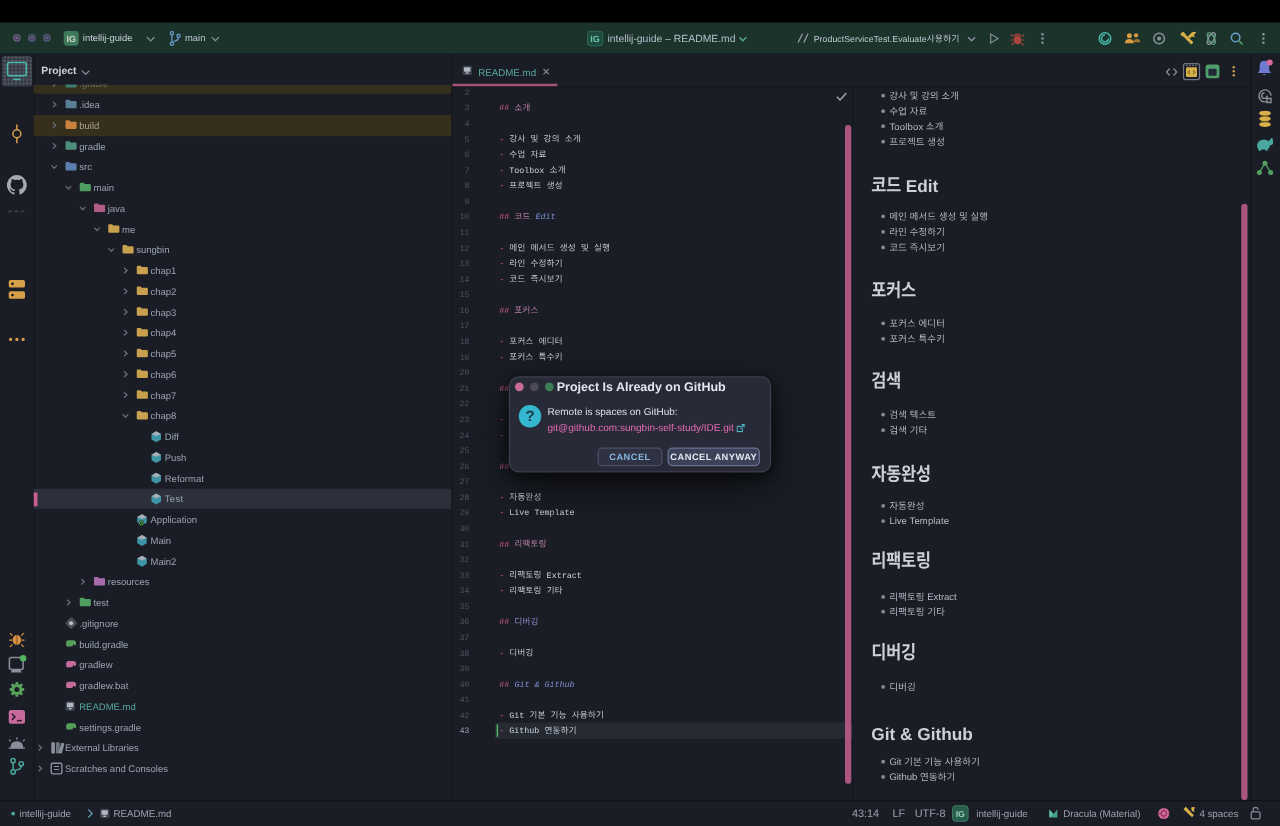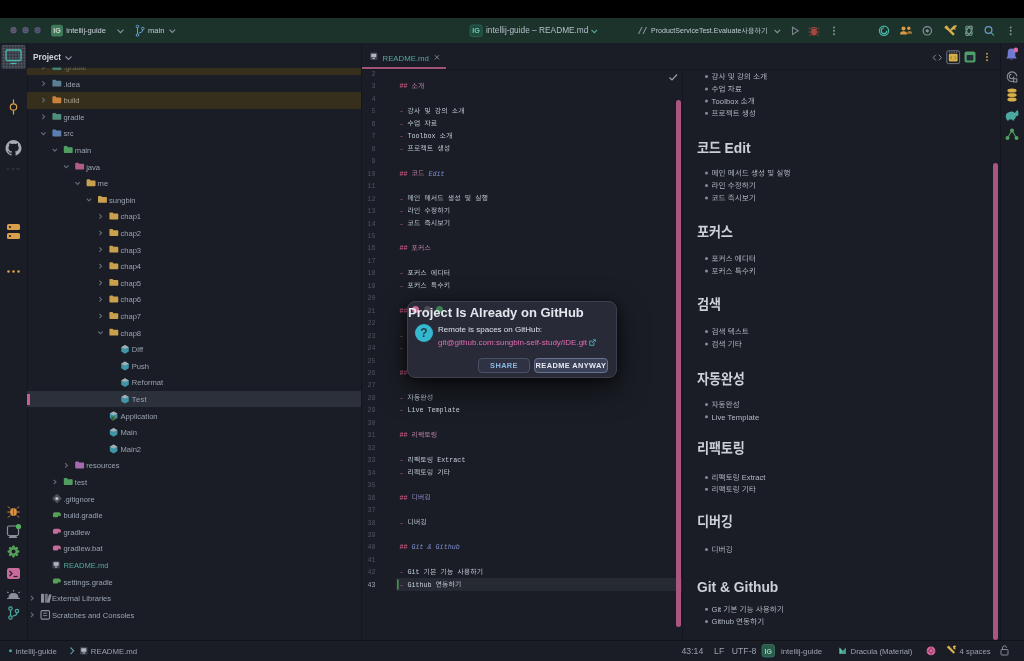--- a/index.html
+++ b/index.html
@@ -753,21 +753,21 @@
       <text x="966.0" y="653.7" font-family="Liberation Sans" font-size="7.8px" fill="#9aa2ae" textLength="24.7">spaces</text>
       <g stroke="#858c97" stroke-width="1" fill="none">
         <rect x="1001" y="649.5" width="7" height="5.5" rx="0.8"></rect>
         <path d="M1002.5 649.5 v-1.7 a2 2 0 0 1 4 0"></path>
       </g>
     </svg>
  <div class="abs" style="left:407px;top:301px;width:210px;height:77px;background:#282a37;border:1px solid #3c3f50;border-radius:8px;box-shadow:0 10px 30px rgba(0,0,0,0.6),0 2px 8px rgba(0,0,0,0.5);z-index:10">
    <div class="abs" style="left:4px;top:4px;width:7px;height:7px;border-radius:50%;background:#c96a96"></div>
    <div class="abs" style="left:16px;top:4px;width:7px;height:7px;border-radius:50%;background:#4d4a55"></div>
    <div class="abs" style="left:28px;top:4px;width:7px;height:7px;border-radius:50%;background:#3e7e57"></div>
-   <div class="abs" style="left:0;top:3px;width:210px;font-size:13px;font-weight:bold;color:#e3e7ee">Project Is Already on GitHub</div>
+   <div class="abs" style="left:0;top:3px;width:210px;text-align:center;font-size:10px;font-weight:bold;color:#e3e7ee">Project Is Already on GitHub</div>
    <div class="abs" style="left:7px;top:22px;width:18px;height:18px;border-radius:50%;background:#35b8cf;text-align:center;font-size:12px;font-weight:bold;color:#1d3a44;line-height:18px">?</div>
    <div class="abs" style="left:30px;top:23px;font-size:8px;color:#dde1e8">Remote is spaces on GitHub:</div>
    <div class="abs" style="left:30px;top:36px;font-size:8px;color:#e46cb4">git@github.com:sungbin-self-study/IDE.git <svg width="7" height="7" viewBox="0 0 10 10" style="vertical-align:-1px">
           <path d="M1 3 h4 M1 3 v6 h6 v-4 M6 1 h3 v3 M9 1 L4.5 5.5" stroke="#4fb8c8" stroke-width="1.2" fill="none"></path>
         </svg></div>
-   <div class="abs" style="left:70px;top:55.5px;width:52px;height:15.5px;background:#2e3242;border:1px solid #4a5066;border-radius:4px;text-align:center;font-size:7.4px;font-weight:bold;color:#88b6e0;line-height:14px;letter-spacing:0.4px">SHARE</div>
-   <div class="abs" style="left:126px;top:55.5px;width:74px;height:15.5px;background:#3c4258;border:1px solid #6a7294;border-radius:4px;text-align:center;font-size:7.4px;font-weight:bold;color:#e6e9f2;line-height:14px;letter-spacing:0.4px">README ANYWAY</div>
+   <div class="abs" style="left:70px;top:55.5px;width:52px;height:15.5px;background:#2e3242;border:1px solid #4a5066;border-radius:4px;text-align:center;font-size:7.4px;font-weight:bold;color:#88b6e0;line-height:14px;letter-spacing:0.4px">CANCEL</div>
+   <div class="abs" style="left:126px;top:55.5px;width:74px;height:15.5px;background:#3c4258;border:1px solid #6a7294;border-radius:4px;text-align:center;font-size:7.4px;font-weight:bold;color:#e6e9f2;line-height:14px;letter-spacing:0.4px">CANCEL ANYWAY</div>
  </div>
 </div>
 </body></html>

